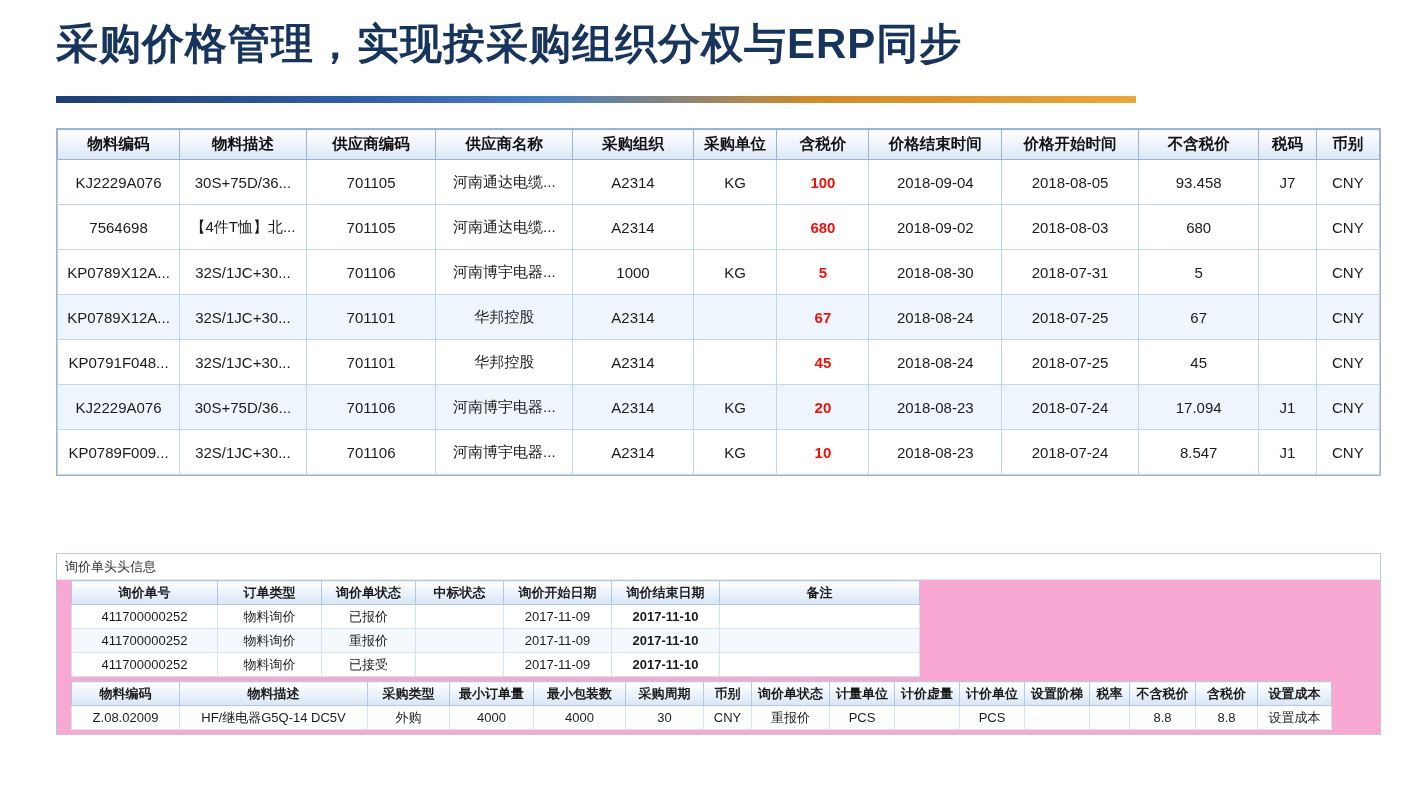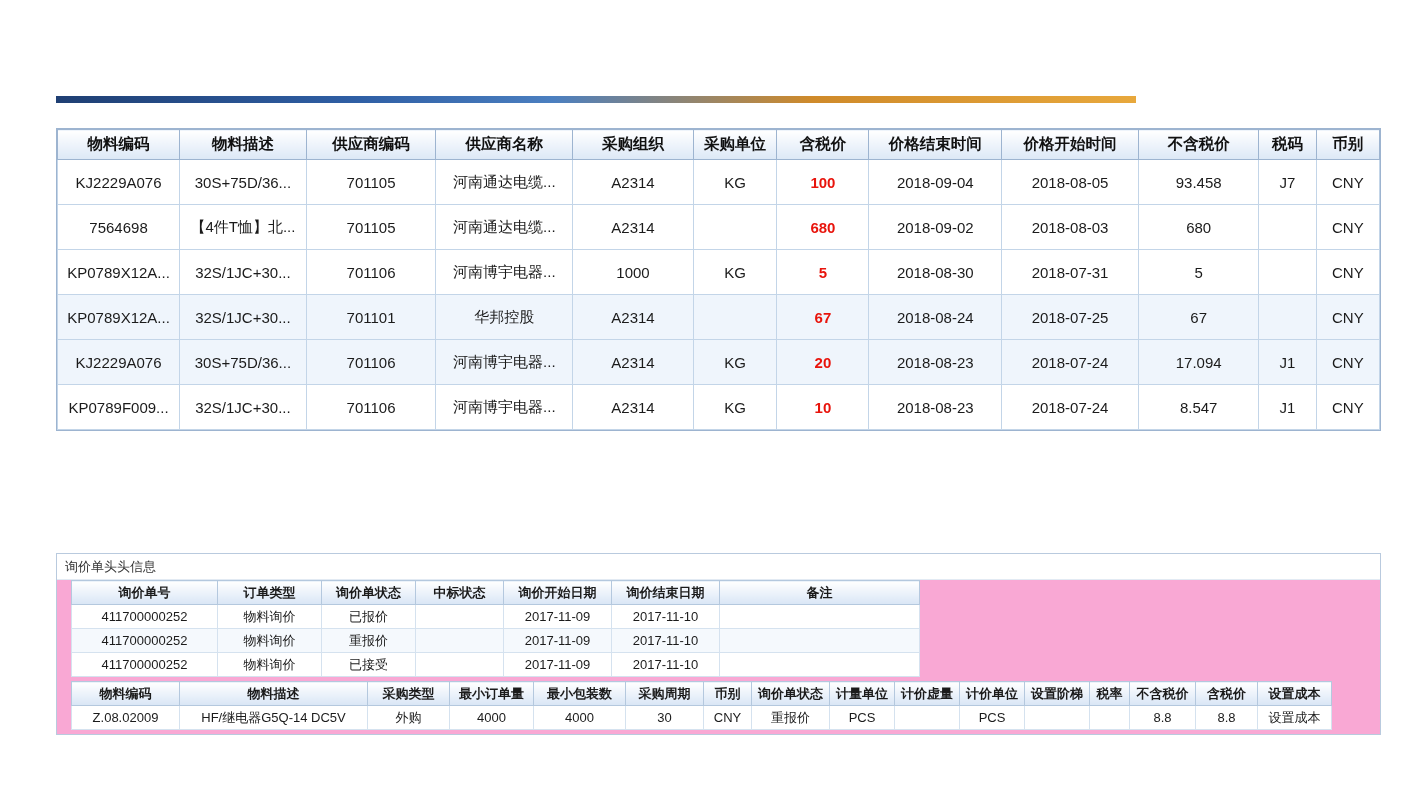--- a/index.html
+++ b/index.html
@@ -126,21 +126,21 @@
     background: #fff;
   }
   table.sub tr.alt td { background: #f5f9fd; }
 
   
   .h0 { width: 146px; }
   .h1 { width: 104px; }
   .h2 { width: 94px; }
   .h3 { width: 88px; }
   .h4 { width: 108px; }
-  .h5 { width: 108px; }
+  .h5 { width: 108px; font-weight: bold; }
   .h6 { width: 200px; }
 
   
   .i0 { width: 108px; }
   .i1 { width: 188px; }
   .i2 { width: 82px; margin-top: 16px; }
   .i3 { width: 84px; }
   .i4 { width: 92px; }
   .i5 { width: 78px; }
   .i6 { width: 48px; }
@@ -152,20 +152,21 @@
   .i12 { width: 40px; }
   .i13 { width: 66px; }
   .i14 { width: 62px; }
   .i15 { width: 74px; }
 </style>
 </head>
 <body>
 
 <div class="page">
 
+  <div class="title">采购价格管理，实现按采购组织分权与ERP同步</div>
   <div class="title-rule"></div>
 
   <div class="grid-wrap">
     <table class="grid">
       <thead>
         <tr>
           <th class="c0">物料编码</th>
           <th class="c1">物料描述</th>
           <th class="c2">供应商编码</th>
           <th class="c3">供应商名称</th>
@@ -229,20 +230,34 @@
           <td class="c3">华邦控股</td>
           <td class="c4">A2314</td>
           <td class="c5"></td>
           <td class="c6 price">67</td>
           <td class="c7">2018-08-24</td>
           <td class="c8">2018-07-25</td>
           <td class="c9">67</td>
           <td class="c10"></td>
           <td class="c11">CNY</td>
         </tr>
+        <tr class="odd">
+          <td class="c0">KP0791F048...</td>
+          <td class="c1">32S/1JC+30...</td>
+          <td class="c2">701101</td>
+          <td class="c3">华邦控股</td>
+          <td class="c4">A2314</td>
+          <td class="c5"></td>
+          <td class="c6 price">45</td>
+          <td class="c7">2018-08-24</td>
+          <td class="c8">2018-07-25</td>
+          <td class="c9">45</td>
+          <td class="c10"></td>
+          <td class="c11">CNY</td>
+        </tr>
         <tr class="even">
           <td class="c0">KJ2229A076</td>
           <td class="c1">30S+75D/36...</td>
           <td class="c2">701106</td>
           <td class="c3">河南博宇电器...</td>
           <td class="c4">A2314</td>
           <td class="c5">KG</td>
           <td class="c6 price">20</td>
           <td class="c7">2018-08-23</td>
           <td class="c8">2018-07-24</td>

